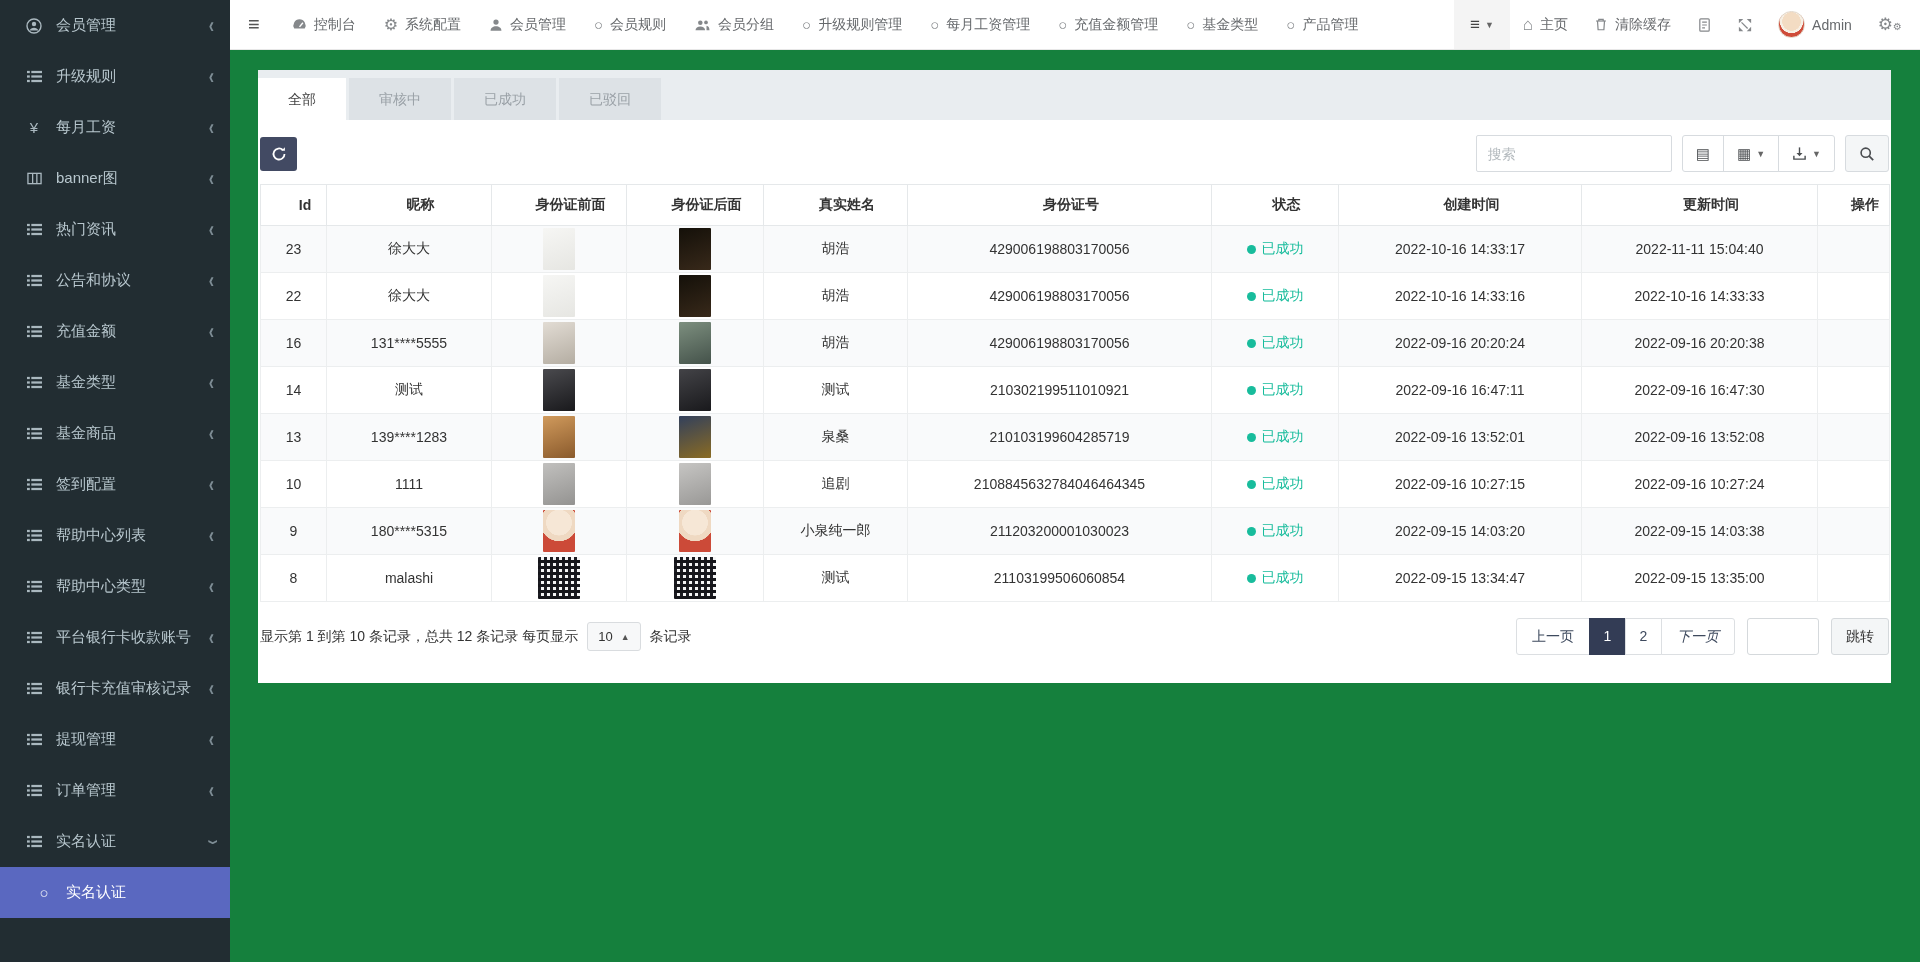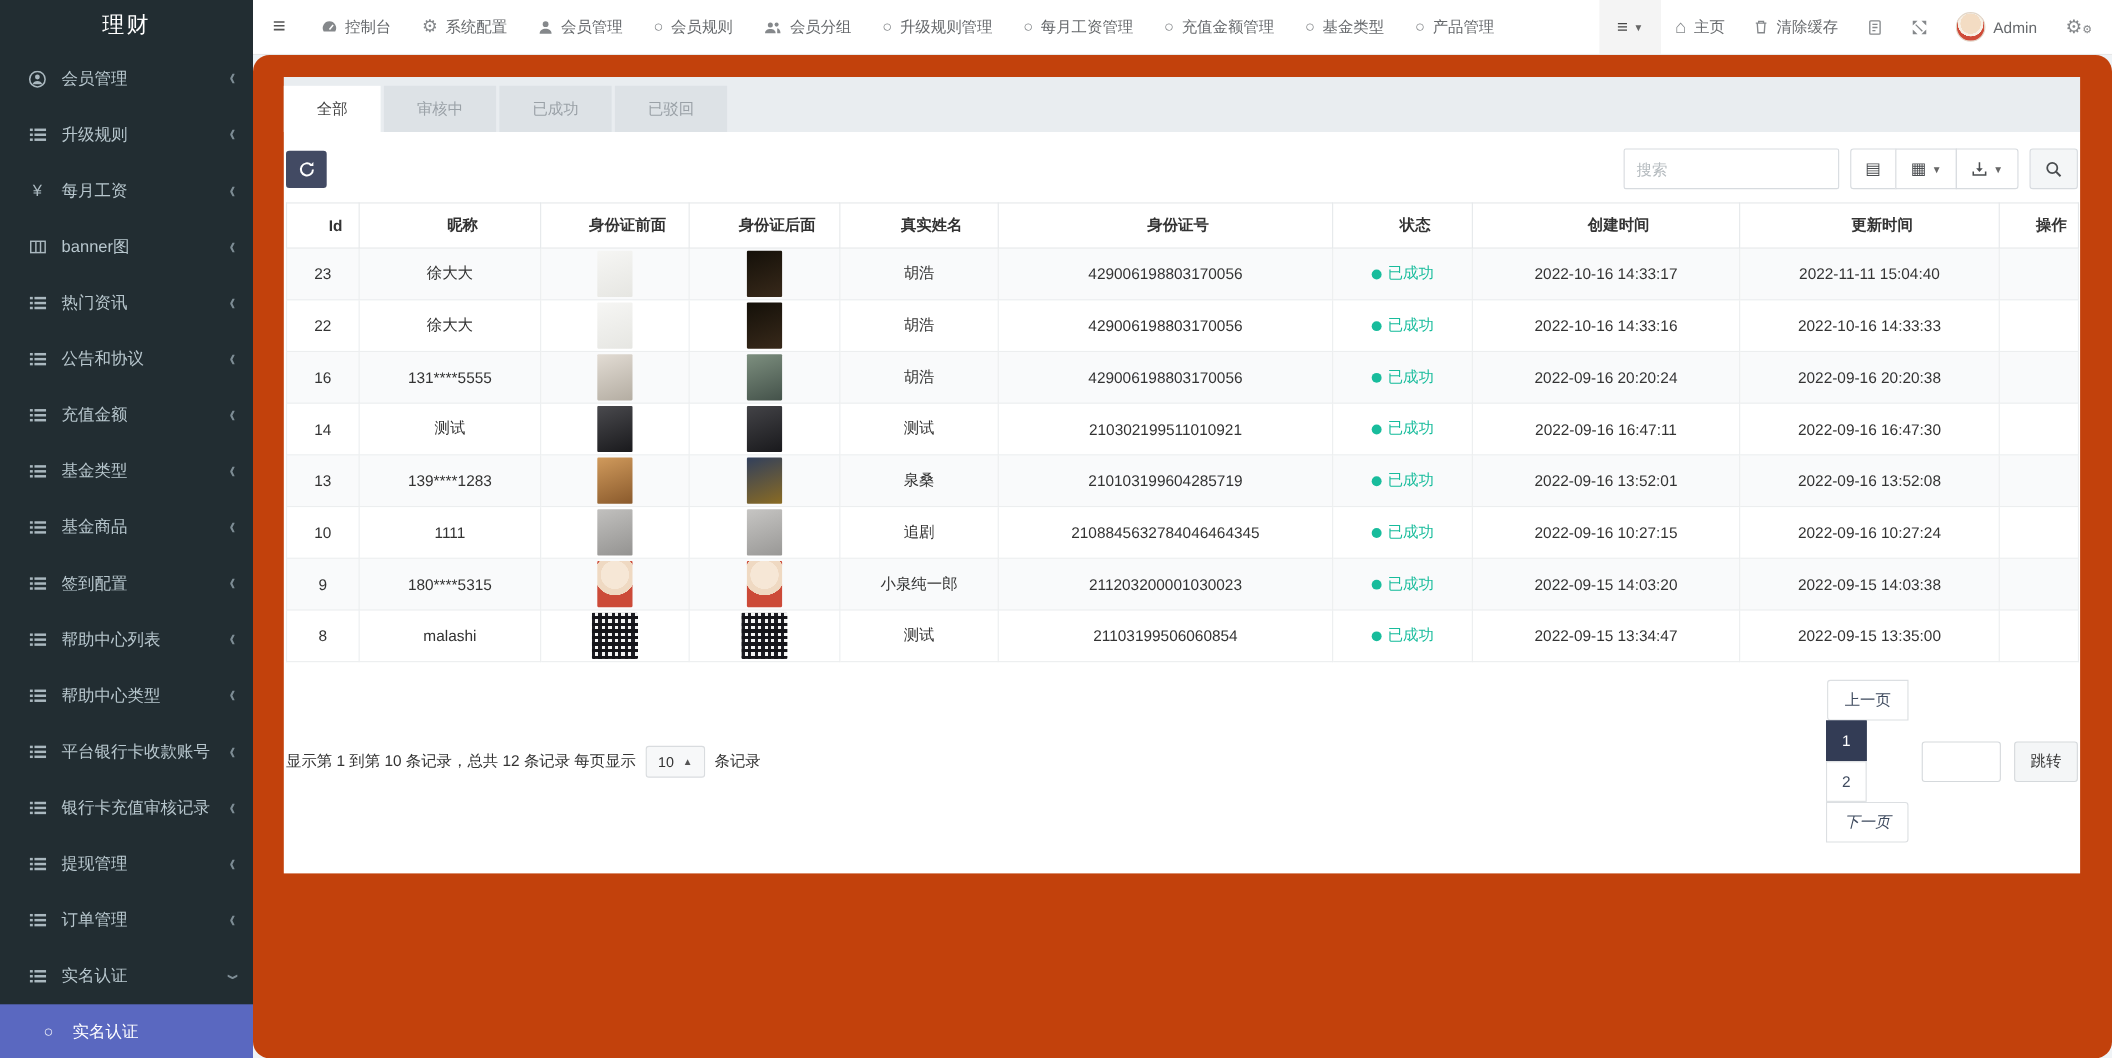--- a/index.html
+++ b/index.html
@@ -29,21 +29,21 @@
   .topnav { display:flex; align-items:stretch; }
   .nav-item { display:flex; align-items:center; gap:7px; padding:0 14px; cursor:pointer; color:#66696c; font-size:14px; white-space:nowrap;}
   .nav-item .ic { color:#85888b; display:inline-flex; }
   .topbar-right { margin-left:auto; display:flex; align-items:stretch; }
   .right-item { display:flex; align-items:center; gap:7px; padding:0 13px; cursor:pointer; color:#66696c; white-space:nowrap;}
   .list-toggle { background:#f4f4f4; padding:0 16px; font-size:17px; color:#444; gap:5px;}
   .caret { font-size:9px; color:#666; }
   .avatar { width:27px; height:27px; border-radius:50%; border:1px solid #e2d6c8; flex:none;
     background:radial-gradient(circle at 50% 38%, #f3dcc3 0 46%, #f7efe4 47% 58%, #cf4b39 59% 100%); }
   
-  .content { position:absolute; left:230px; top:50px; right:0; bottom:0; background:#c2410c; padding:20px 29px 0 28px;border-radius:15px; }
+  .content { position:absolute; left:230px; top:50px; right:0; bottom:0; background:#15803d; padding:20px 29px 0 28px; }
   .tabs { display:flex; background:#e9edf0; gap:3px; height:50px; align-items:flex-end; }
   .tab { height:42px; line-height:42px; padding:0 30px; font-size:14px; color:#9aa1a7; background:#dde2e6; cursor:pointer; }
   .tab.active { background:#fff; color:#444; }
   .panel-body { background:#fff; padding:0 2px 28px; }
   .toolbar { display:flex; align-items:center; padding:15px 0 12px; }
   .refresh-btn { width:37px; height:34px; border:none; border-radius:3px; background:#424a63; color:#fff;
     display:flex; align-items:center; justify-content:center; cursor:pointer; }
   .toolbar-right { margin-left:auto; display:flex; align-items:center; }
   .search-input { width:196px; height:37px; border:1px solid #d7dbdf; border-radius:2px; padding:0 11px; font-size:14px; color:#555; outline:none;}
   .search-input::placeholder { color:#b4babe; }
@@ -67,37 +67,36 @@
                      repeating-linear-gradient(90deg,#1c1c22 0 3px,#f4f4f4 3px 6px); }
   .thumb.cartoon { background:radial-gradient(circle at 50% 30%, #f6e7d6 0 38%, #efd9c2 39% 55%, #cc4a38 56% 100%) !important; }
   .status { color:#18bc9c; display:inline-flex; align-items:center; gap:6px; }
   .dot { width:9px; height:9px; border-radius:50%; background:#18bc9c; display:inline-block; }
   
   .table-footer { display:flex; align-items:center; margin-top:16px; font-size:14px; color:#333; }
   .page-size { display:inline-flex; align-items:center; gap:8px; border:1px solid #d9dcdf; background:#f7f8f9;
     padding:6px 10px; margin:0 9px; border-radius:3px; font-size:13px; cursor:pointer; color:#333;}
   .caret-up { font-size:9px; color:#555; }
   .pager { margin-left:auto; display:flex; align-items:center; }
-  .pgroup { display:flex;flex-direction:column; }
+  .pgroup { display:flex; }
   .page-btn { min-width:37px; height:37px; line-height:35px; padding:0 15px; border:1px solid #dcdfe2; margin-left:-1px;
     background:#fff; color:#3e4a5e; text-align:center; font-size:14px; cursor:pointer; user-select:none;}
   .page-btn.num { padding:0; width:37px; }
   .page-btn.active { background:#333c55; border-color:#333c55; color:#fff; }
   .pgroup .page-btn:first-child { border-radius:3px 0 0 3px; margin-left:0;}
   .pgroup .page-btn:last-child { border-radius:0 3px 3px 0;font-style:italic;}
   .jump-input { width:72px; height:37px; border:1px solid #d5d9dc; border-radius:3px; margin-left:12px; outline:none; padding:0 8px;}
   .jump-btn { height:37px; padding:0 14px; border:1px solid #d5d9dc; border-radius:3px; background:#f4f6f7;
     margin-left:12px; font-size:14px; color:#333; cursor:pointer;}
   svg { display:block; }
 </style>
 </head>
 <body>
 
 <aside class="sidebar">
-  <div class="logo">理财</div>
   <ul class="menu" id="sidebar-menu">
       <li class="menu-item">
         <span class="ic">
           <svg width="16" height="16" viewBox="0 0 16 16">
             <circle cx="8" cy="8" r="7" fill="none" stroke="currentColor" stroke-width="1.4"></circle>
             <circle cx="8" cy="6" r="2.2" fill="currentColor"></circle>
             <path d="M3.6 12.6a4.8 4.8 0 0 1 8.8 0z" fill="currentColor"></path>
           </svg>
         </span>
         <span class="lbl">会员管理</span>

